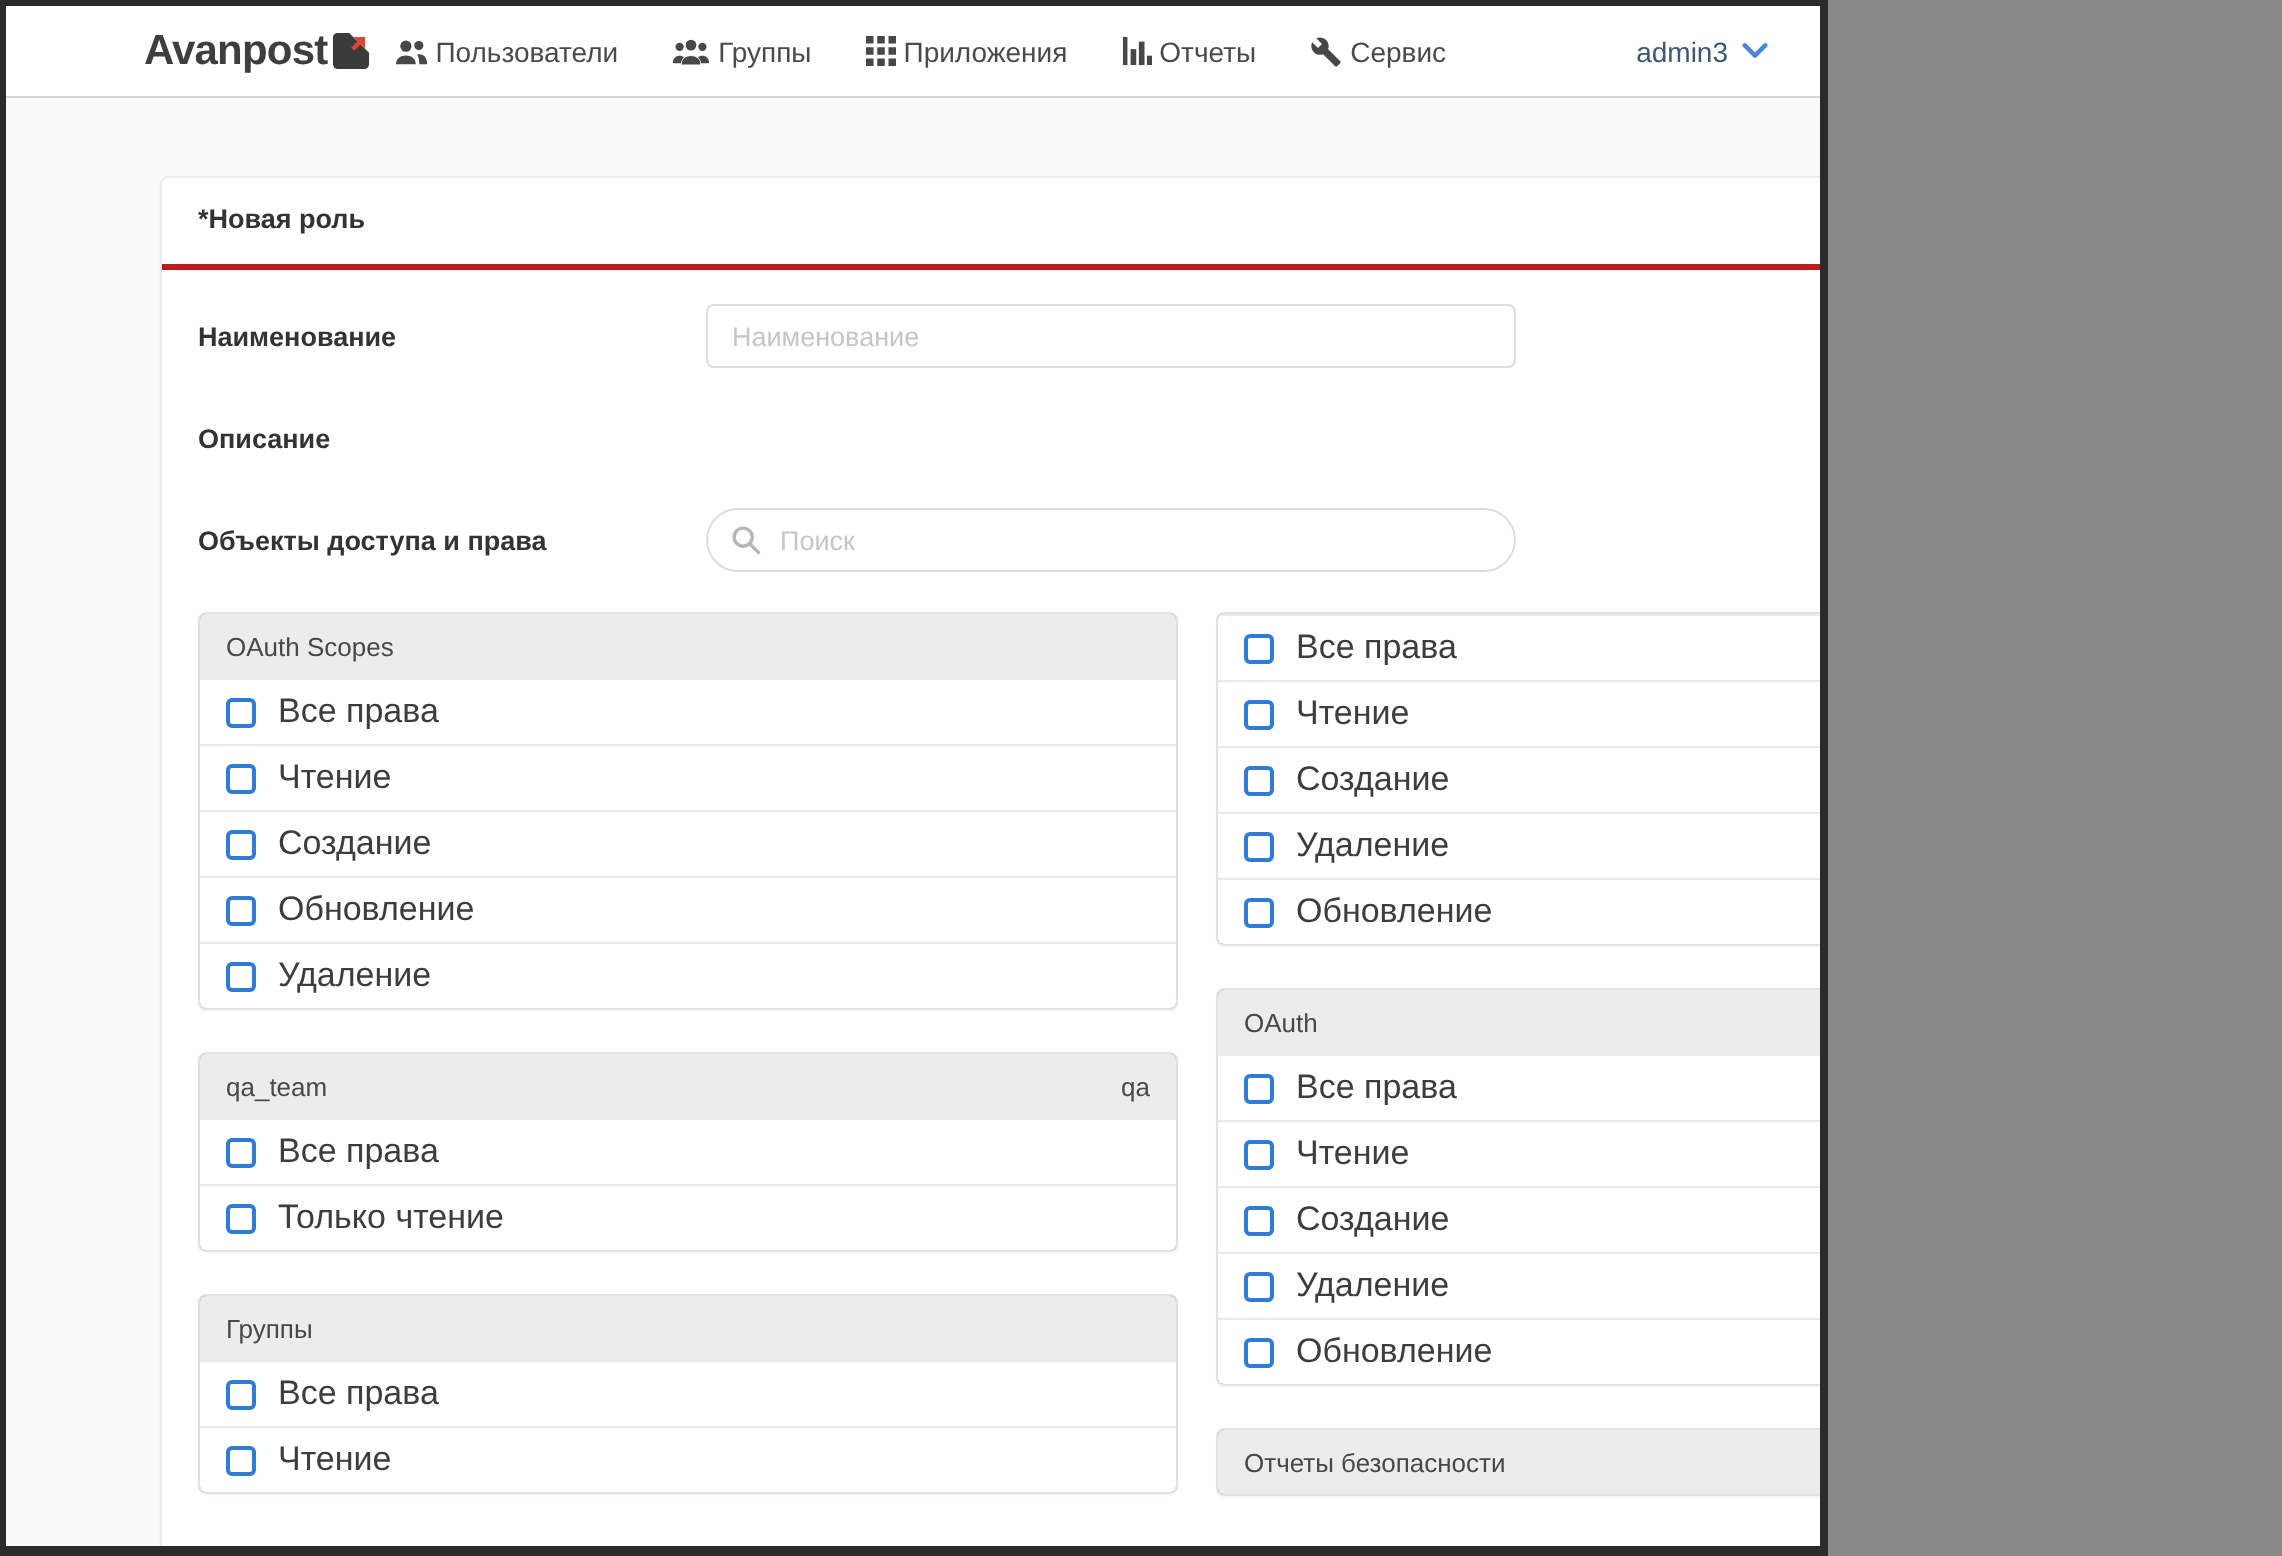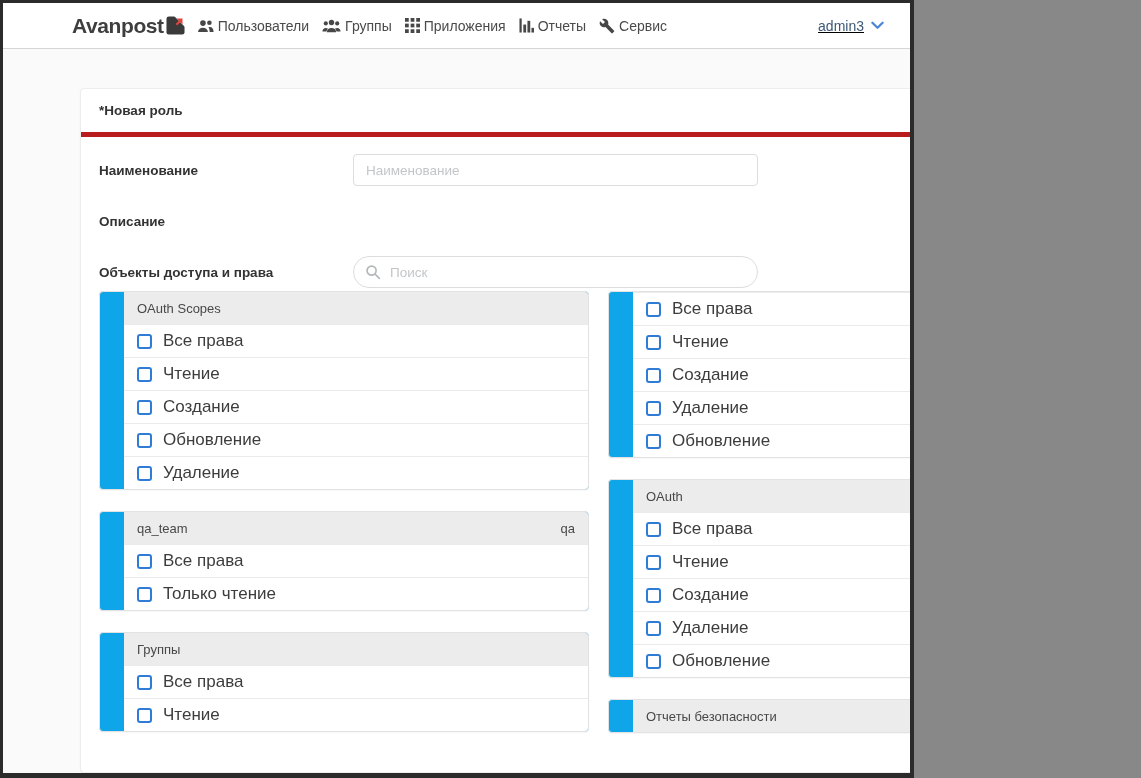--- a/index.html
+++ b/index.html
@@ -23,54 +23,53 @@
     border-bottom: 1px solid #d6d6d6;
     display: flex;
     align-items: center;
     padding: 0 26px 0 69px;
   }
   .logo { display: flex; align-items: center; cursor: pointer; margin-right: 12px; }
   .logo-text {
     font-size: 21px; font-weight: 700; color: #3e3e3e; letter-spacing: -0.4px;
     margin-right: 2px;
   }
-  .nav { display: flex; align-items: center; gap: 13px; }
+  .nav { display: flex; align-items: center; gap: 27px; }
   .nav-item {
     display: flex; align-items: center; gap: 4px;
     font-size: 14px; color: #4a4a4a; text-decoration: none; cursor: pointer;
     white-space: nowrap;
   }
   .nav-item svg { color: #474747; flex: 0 0 auto; }
   .user-menu {
     margin-left: auto;
     display: flex; align-items: center; gap: 7px;
     cursor: pointer;
-    text-decoration: underline;
   }
   .user-name { font-size: 14px; color: #3d5877; }
 
   
   .card {
     margin: 39px 17px 0 77px;
     width: 1037px;
     background: #fff;
     border: 1px solid #ededed;
     border-radius: 4px;
     box-shadow: 0 1px 2px rgba(0,0,0,0.04);
   }
   .card-header {
     padding: 12px 18px 13px;
-    border-bottom: 5px solid #b91c1c;
+    border-bottom: 3px solid #b91c1c;
   }
   .card-title { font-size: 13.5px; font-weight: 700; color: #333; }
   .card-body { padding: 17px 18px 18px; }
 
   
   .form-row { display: flex; align-items: center; height: 32px; margin-bottom: 19px; }
-  .form-row.last { margin-bottom: 3px; }
+  .form-row.last { margin-bottom: 20px; }
   .form-label { width: 254px; font-size: 13.5px; font-weight: 700; color: #333; }
   .text-input {
     width: 405px; height: 32px;
     border: 1px solid #ddd; border-radius: 4px;
     padding: 0 12px;
     font-size: 13.5px; color: #444;
     font-family: "Liberation Sans", "DejaVu Sans", sans-serif;
     outline: none; background: #fff;
   }
   .text-input::placeholder { color: #c3c6c9; }
@@ -81,21 +80,20 @@
   }
 
   
   .panels { display: flex; gap: 19px; align-items: flex-start; }
   .panel-col { width: 490px; }
   .panel {
     border: 1px solid #e2e2e2; border-radius: 4px;
     background: #0ea5e9; overflow: hidden;
     box-shadow: 0 1px 1px rgba(0,0,0,0.03);
     margin-bottom: 21px;
-    padding-left: 24px;
   }
   .panel-header {
     background: #ececec;
     height: 32px; padding: 0 13px;
     display: flex; align-items: center; justify-content: space-between;
     font-size: 13px; color: #484848;
   }
   .panel-row {
     height: 33px; padding: 0 13px;
     border-top: 1px solid #ebebeb;

